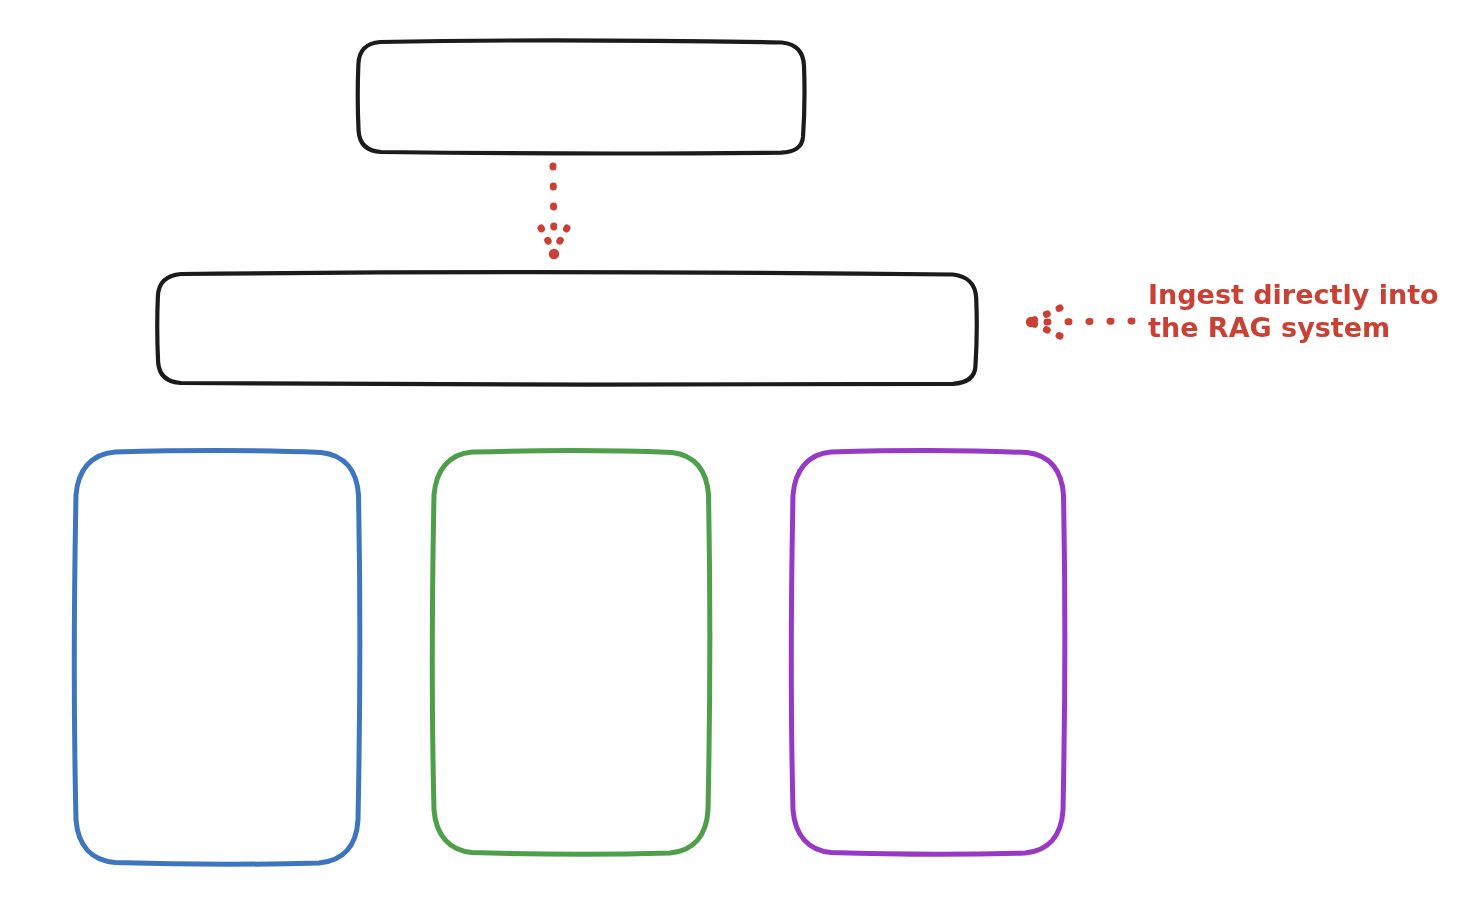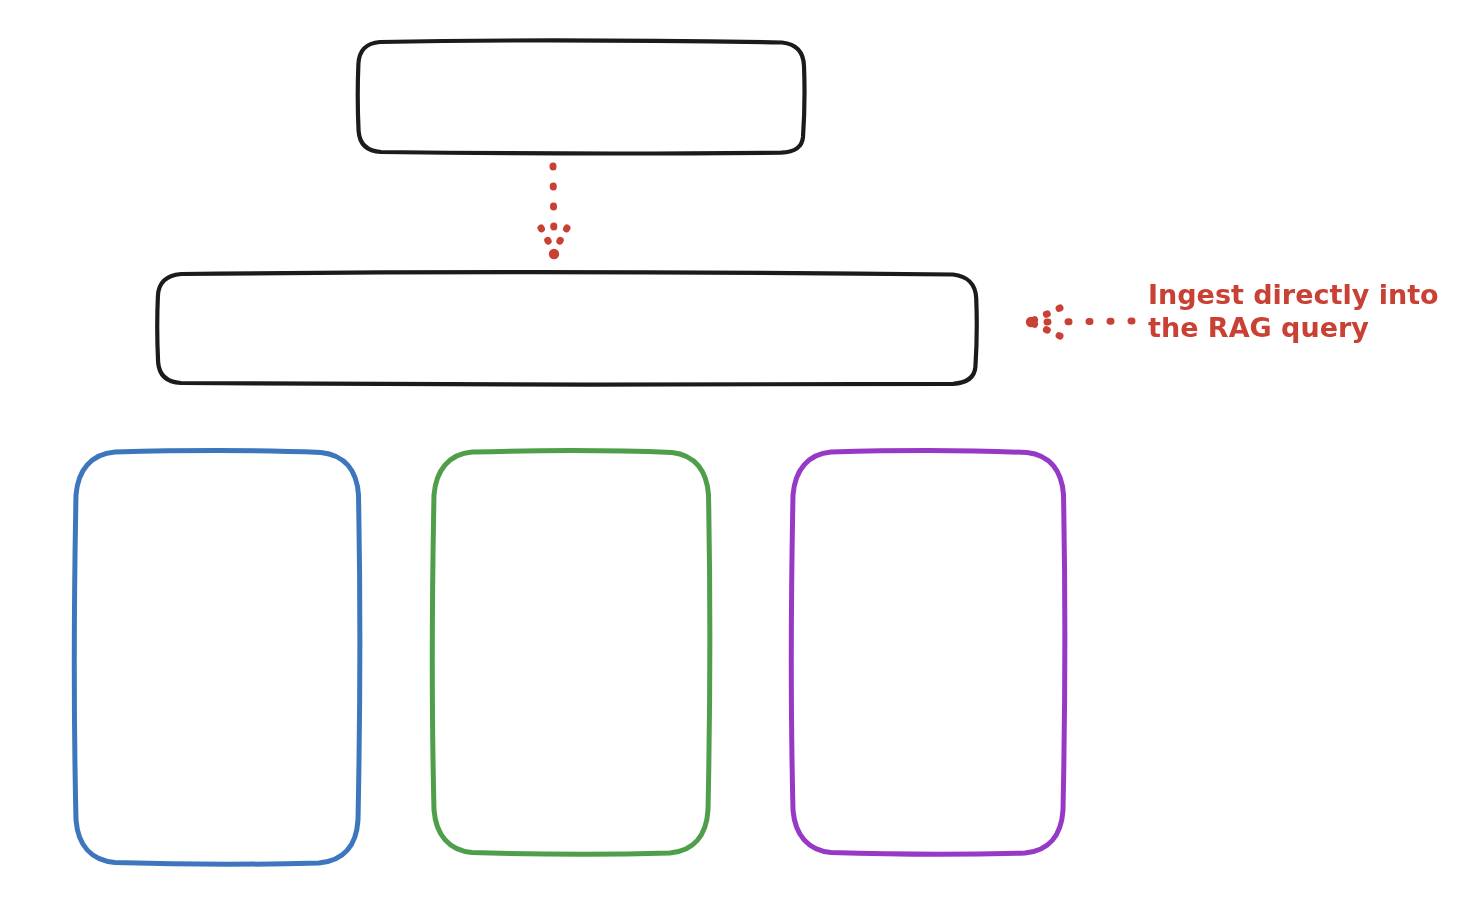--- a/index.html
+++ b/index.html
@@ -187,15 +187,15 @@
 
     <g>
       <path d="M1132,321 L1038,322" fill="none" stroke="#c94034" stroke-width="7" stroke-linecap="round" stroke-dasharray="1 20"></path>
       <path d="M1060,308 L1034,320" fill="none" stroke="#c94034" stroke-width="7" stroke-linecap="round" stroke-dasharray="1 13"></path>
       <path d="M1060,336 L1034,324" fill="none" stroke="#c94034" stroke-width="7" stroke-linecap="round" stroke-dasharray="1 13"></path>
       <circle cx="1031" cy="322" r="5.2" fill="#c94034"></circle>
     </g>
   </svg>
 
   <div class="annotation">Ingest directly into
-the RAG query</div>
+the RAG system</div>
 
 </div>
 
 </body></html>

